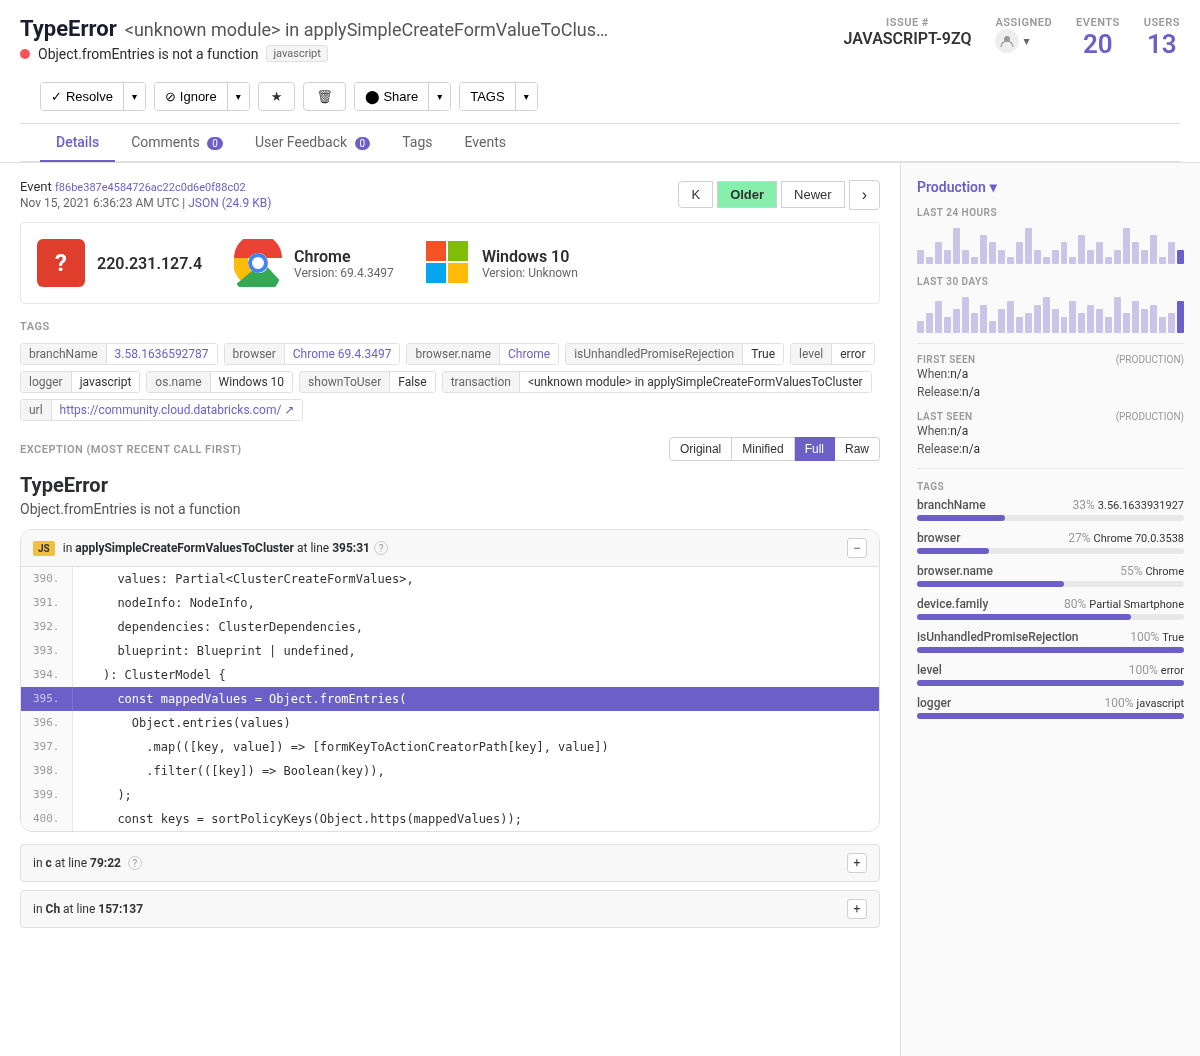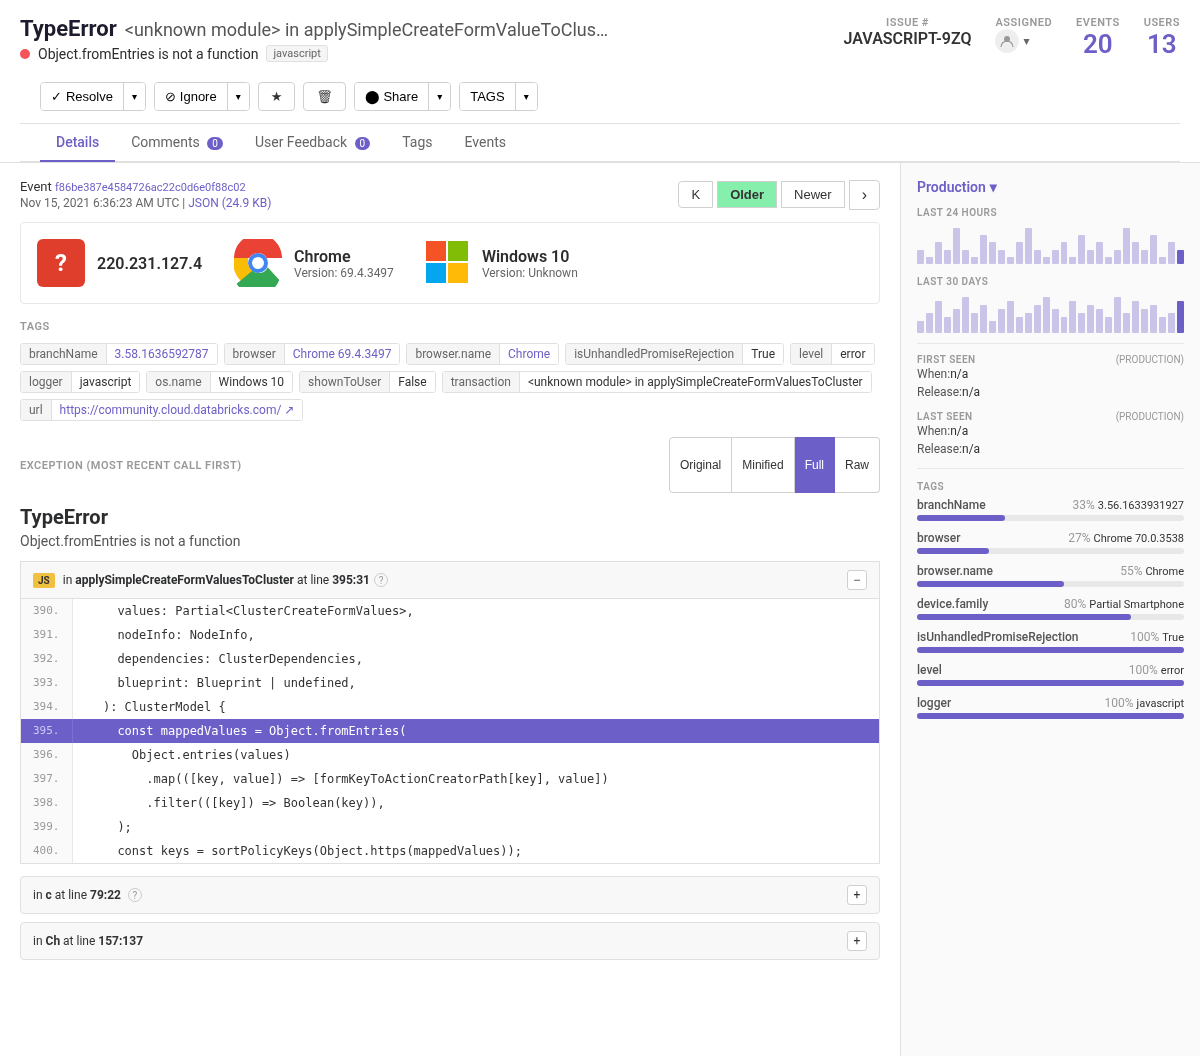--- a/index.html
+++ b/index.html
@@ -68,31 +68,31 @@
     .tags-grid { display: flex; flex-wrap: wrap; gap: 6px; margin-bottom: 16px; }
     .tag-item { display: flex; align-items: center; border: 1px solid #e0e0e0; border-radius: 3px; overflow: hidden; font-size: 12px; }
     .tag-key { padding: 3px 8px; background: #f5f5f5; color: #666; border-right: 1px solid #e0e0e0; }
     .tag-val { padding: 3px 8px; color: #6c5fc7; background: #fff; }
     .tag-val.normal { color: #333; }
     
     
     .exception-header { display: flex; align-items: center; justify-content: space-between; margin-bottom: 12px; }
     .exception-title { font-size: 11px; font-weight: 600; color: #999; text-transform: uppercase; letter-spacing: 0.5px; }
     .exception-btns { display: flex; gap: 0; }
-    .exc-btn { padding: 20px 10px; border: 1px solid #d0d0d0; background: #fff; cursor: pointer; font-size: 12px; color: #333; }
+    .exc-btn { padding: 4px 10px; border: 1px solid #d0d0d0; background: #fff; cursor: pointer; font-size: 12px; color: #333; }
     .exc-btn:first-child { border-radius: 4px 0 0 4px; }
     .exc-btn:last-child { border-radius: 0 4px 4px 0; }
     .exc-btn + .exc-btn { border-left: 0; }
     .exc-btn.active { background: #6c5fc7; border-color: #6c5fc7; color: #fff; }
     
     .error-name { font-size: 20px; font-weight: 700; margin-bottom: 4px; }
     .error-desc { font-size: 14px; color: #555; margin-bottom: 12px; }
     
     
-    .code-frame { border: 1px solid #e0e0e0; border-radius: 0; margin-bottom: 12px; overflow: hidden; }
+    .code-frame { border: 1px solid #e0e0e0; border-radius: 12px; margin-bottom: 12px; overflow: hidden; }
     .code-frame-header { display: flex; align-items: center; justify-content: space-between; padding: 8px 12px; background: #f8f8f8; border-bottom: 1px solid #e0e0e0; font-size: 12px; }
     .frame-lang { background: #f0c040; color: #333; font-size: 10px; font-weight: 700; padding: 2px 5px; border-radius: 2px; margin-right: 8px; }
     .frame-minimize { width: 20px; height: 20px; border: 1px solid #d0d0d0; border-radius: 3px; display: flex; align-items: center; justify-content: center; cursor: pointer; font-size: 14px; color: #666; background: #fff; }
     
     .code-body { font-family: 'SFMono-Regular', Consolas, monospace; font-size: 12px; }
     .code-line { display: flex; align-items: stretch; }
     .code-line.highlighted { background: #6c5fc7; color: #fff; }
     .line-num { min-width: 48px; padding: 2px 12px; text-align: right; color: #999; border-right: 1px solid #e8e8e8; font-size: 11px; background: #fafafa; line-height: 20px; }
     .code-line.highlighted .line-num { background: #6c5fc7; color: #d0c9f5; border-right-color: #7d6fd0; }
     .line-code { padding: 2px 16px; flex: 1; white-space: pre; line-height: 20px; color: #333; }

